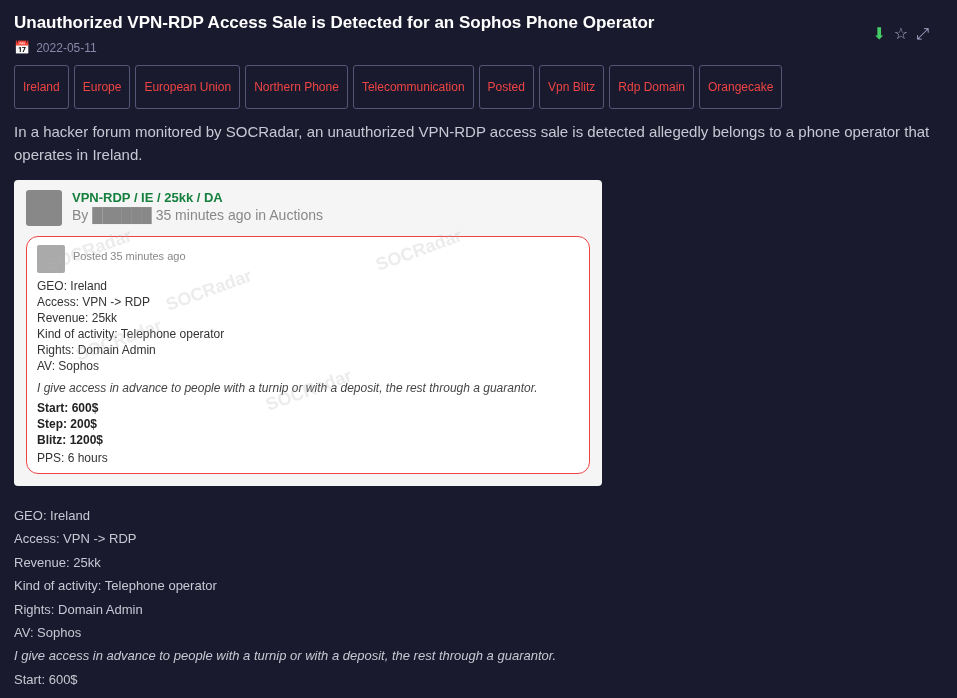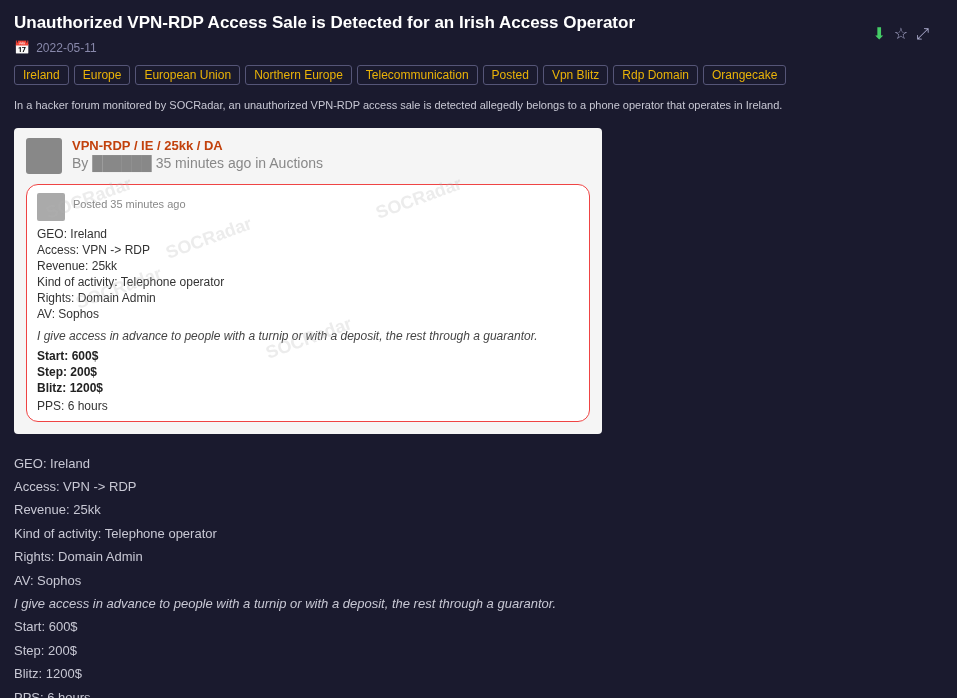--- a/index.html
+++ b/index.html
@@ -31,30 +31,30 @@
       font-size: 13px;
     }
     .tags {
       display: flex;
       flex-wrap: wrap;
       gap: 5px;
       margin-bottom: 12px;
     }
     .tag {
       border: 1px solid #555577;
-      color: #eab308;
+      color: #ef4444;
       border-radius: 3px;
-      padding: 2px 8px;
+      padding: 14px 8px;
       font-size: 12px;
       background: transparent;
       cursor: pointer;
     }
     .description {
       color: #c8c8d4;
-      font-size: 11px;
+      font-size: 15px;
       margin-bottom: 14px;
       line-height: 1.5;
     }
     .forum-preview {
       background: #f5f5f5;
       border-radius: 4px;
       width: 588px;
       padding: 10px 12px 12px 12px;
       margin-bottom: 18px;
       position: relative;
@@ -67,21 +67,21 @@
       margin-bottom: 10px;
     }
     .forum-avatar {
       width: 36px;
       height: 36px;
       background: #888;
       border-radius: 3px;
       flex-shrink: 0;
     }
     .forum-post-title {
-      color: #c2410c;
+      color: #15803d;
       font-weight: bold;
       font-size: 13px;
     }
     .forum-meta {
       color: #888;
       font-size: 14px;
       margin-top: 2px;
     }
     .watermark {
       position: absolute;
@@ -174,32 +174,32 @@
 <body>
 
 <div style="position:relative;">
 
   <div class="top-icons">
     <span class="icon-btn green">⬇</span>
     <span class="icon-btn star">☆</span>
     <span class="icon-btn expand">⤢</span>
   </div>
 
-  <div class="title">Unauthorized VPN-RDP Access Sale is Detected for an Irish Access Operator</div>
+  <div class="title">Unauthorized VPN-RDP Access Sale is Detected for an Sophos Phone Operator</div>
 
   <div class="date-row">
     <span class="calendar-icon">📅</span>
     <span>2022-05-11</span>
   </div>
 
   <div class="tags">
     <span class="tag">Ireland</span>
     <span class="tag">Europe</span>
     <span class="tag">European Union</span>
-    <span class="tag">Northern Europe</span>
+    <span class="tag">Northern Phone</span>
     <span class="tag">Telecommunication</span>
     <span class="tag">Posted</span>
     <span class="tag">Vpn Blitz</span>
     <span class="tag">Rdp Domain</span>
     <span class="tag">Orangecake</span>
   </div>
 
   <div class="description">In a hacker forum monitored by SOCRadar, an unauthorized VPN-RDP access sale is detected allegedly belongs to a phone operator that operates in Ireland.</div>
 
   <div class="forum-preview">

